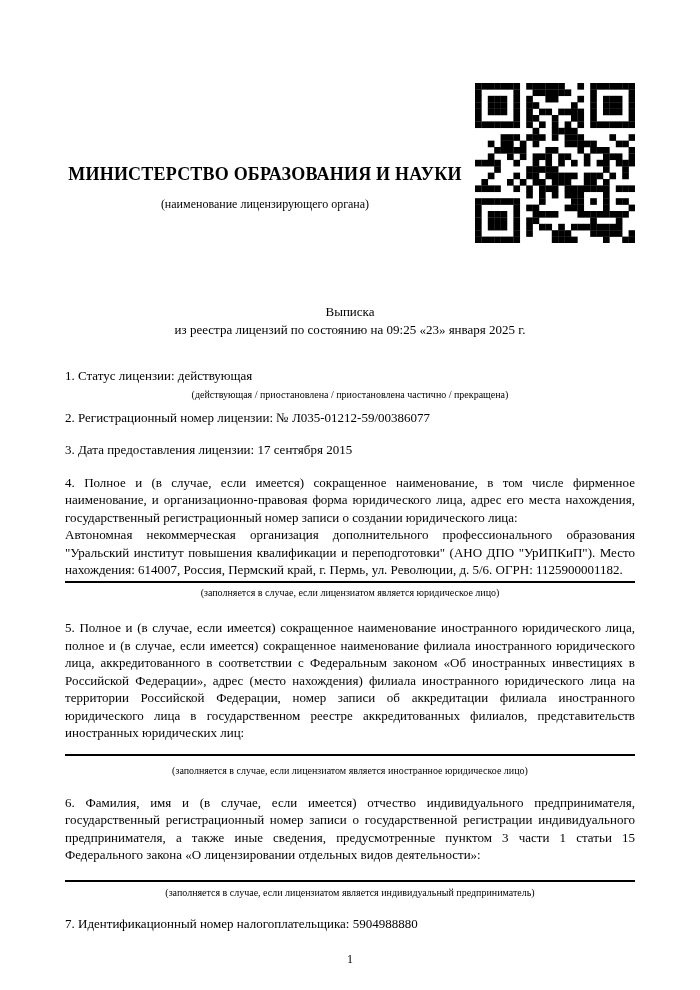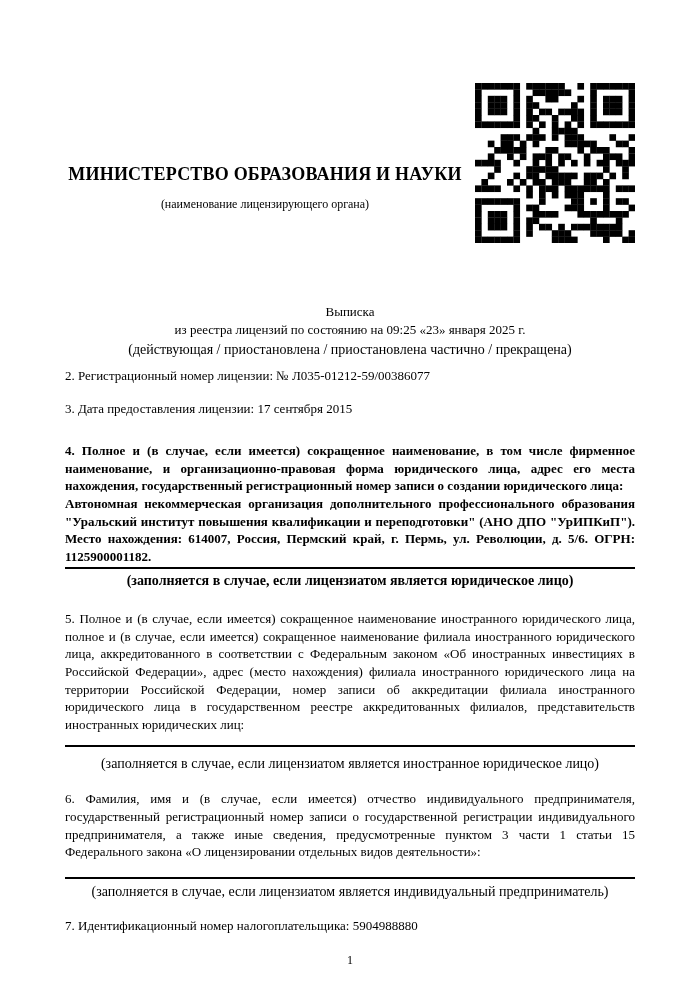--- a/index.html
+++ b/index.html
@@ -24,28 +24,28 @@
   .ministry-caption { font-size: 12px; margin-top: 12px; }
   .qr-box { flex: 0 0 160px; width: 160px; height: 160px; }
   .qr-box svg { display: block; width: 160px; height: 160px; fill: #000; }
 
   
   .title-block { text-align: center; margin-top: 60px; line-height: 1.35; }
 
   
   .item { line-height: 1.35; }
   .just { text-align: justify; }
-  .small-caption { font-size: 14px; text-align: center; line-height: 1.3; }
+  .small-caption { font-size: 10px; text-align: center; line-height: 1.3; }
   .fill-line { border-bottom: 2px solid #000; height: 0; }
 
   .m-item1   { margin-top: 29px; }
   .cap1      { margin-top: 3px; }
   .m-item2   { margin-top: 8px; }
   .m-item3   { margin-top: 15px; }
-  .m-item4   { margin-top: 25px; font-weight: bold; }
+  .m-item4   { margin-top: 15px; }
   .line4     { margin-top: 2px; }
   .cap4      { margin-top: 3px; }
   .m-item5   { margin-top: 20px; }
   .line5     { margin-top: 12px; }
   .cap5      { margin-top: 8px; }
   .m-item6   { margin-top: 17px; }
   .line6     { margin-top: 16px; }
   .cap6      { margin-top: 4px; }
   .m-item7   { margin-top: 16px; }
 
@@ -389,20 +389,21 @@
             <rect x="153.60" y="153.60" width="6.65" height="6.65"></rect>
           </svg>
       </div>
     </div>
 
     <div class="title-block">
       <div>Выписка</div>
       <div>из реестра лицензий по состоянию на 09:25 «23» января 2025 г.</div>
     </div>
 
+    <div class="item m-item1">1. Статус лицензии: действующая</div>
     <div class="small-caption cap1">(действующая / приостановлена / приостановлена частично / прекращена)</div>
 
     <div class="item m-item2">2. Регистрационный номер лицензии: № Л035-01212-59/00386077</div>
 
     <div class="item m-item3">3. Дата предоставления лицензии: 17 сентября 2015</div>
 
     <div class="m-item4">
       <div class="item just">4. Полное и (в случае, если имеется) сокращенное наименование, в том числе фирменное наименование, и организационно-правовая форма юридического лица, адрес его места нахождения, государственный регистрационный номер записи о создании юридического лица:</div>
       <div class="item just">Автономная некоммерческая организация дополнительного профессионального образования "Уральский институт повышения квалификации и переподготовки" (АНО ДПО "УрИПКиП"). Место нахождения: 614007, Россия, Пермский край, г. Пермь, ул. Революции, д. 5/6. ОГРН: 1125900001182.</div>
       <div class="fill-line line4"></div>

